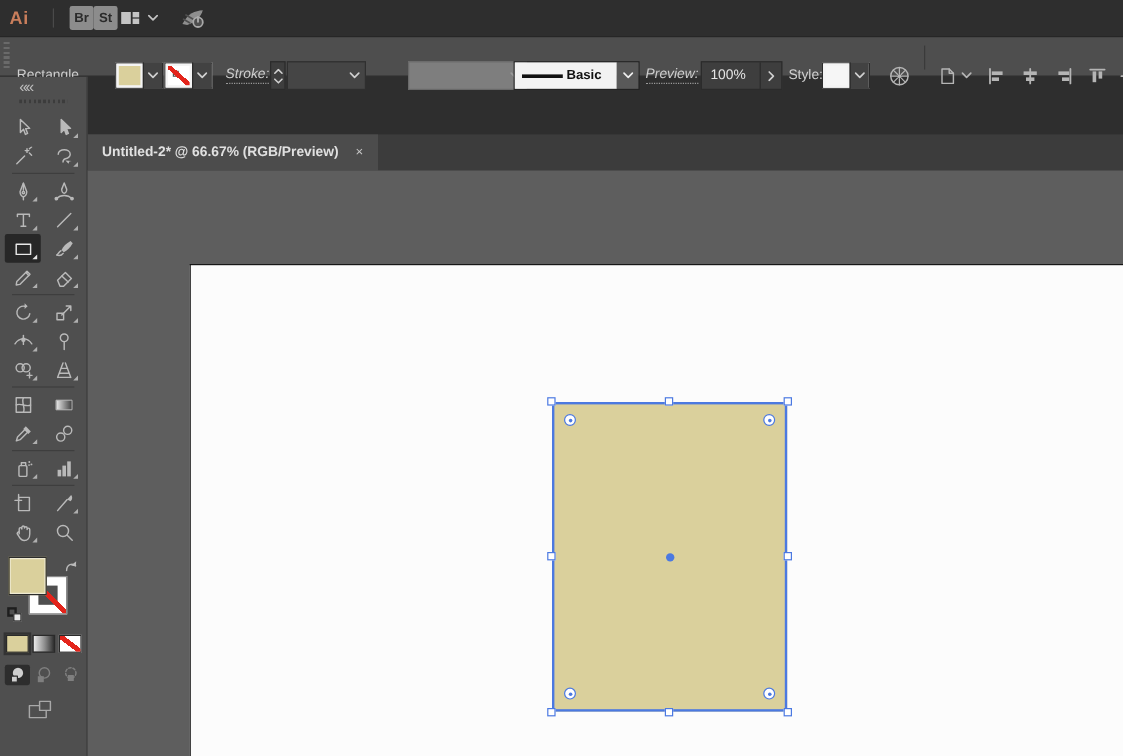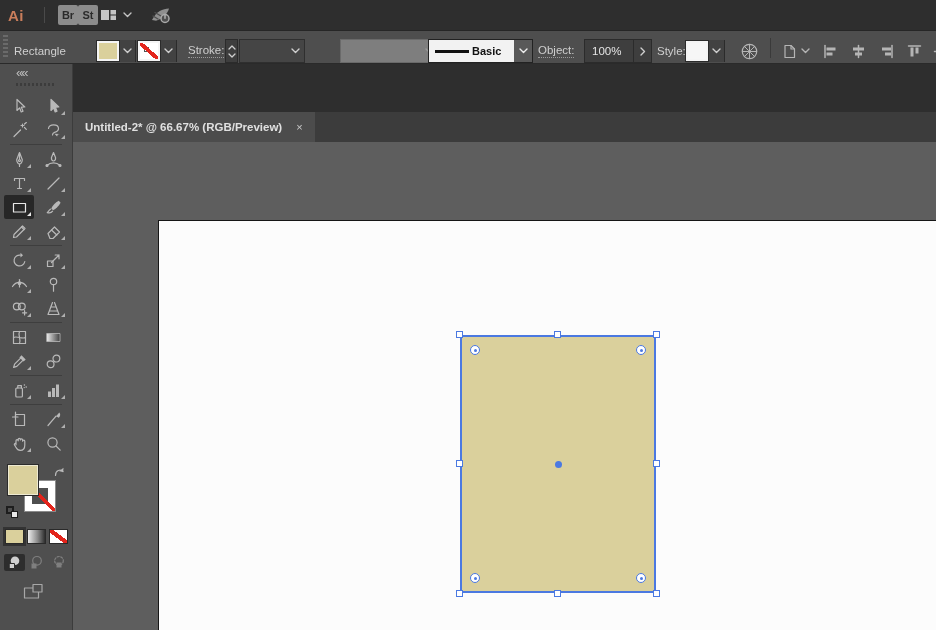--- a/index.html
+++ b/index.html
@@ -13,26 +13,26 @@
   .menu-item { padding:0 8px; font-size:12.5px; color:#C9C9C9; height:30px; line-height:30px; cursor:default; }
   .mb-sep { width:1px; height:16px; background:#4A4A4A; margin:0 13px 0 6px; }
   .mb-btn { width:20px; height:20px; background:#8C8C8C; color:#2B2B2B; font-size:11px; font-weight:bold;
             border-radius:2px; display:flex; align-items:center; justify-content:center; }
   .mb-icon { display:flex; align-items:center; color:#C4C4C4; }
   .ws-wrap { display:flex; align-items:center; gap:6px; margin:0 18px 0 2px; }
 
   
   .controlbar { height:34px; background:#4E4E4E; border-top:1px solid #262626; border-bottom:1px solid #2A2A2A;
                 position:relative; flex:0 0 34px; font-size:11.5px; color:#CFCFCF; }
-  .cb { position:absolute; top:4px; height:32px; display:flex; align-items:center; }
+  .cb { position:absolute; top:16px; height:32px; display:flex; align-items:center; }
   .cb-grip { left:2px; width:8px; top:4px; height:24px;
              background:repeating-linear-gradient(180deg,#6A6A6A 0 2px, transparent 2px 4px);
              background-size:5px 100%; background-repeat:no-repeat; background-position:1px 0; }
   .cb-label { color:#CFCFCF; }
-  .underlined { border-bottom:1px dotted #9A9A9A; padding-bottom:1px; }
+  .underlined { border-bottom:1px dotted #9A9A9A; padding-bottom:1px;font-style:italic; }
   .swatch-group { display:flex; align-items:center; border:1px solid #2B2B2B; background:#F4F4F4; height:22px; }
   .swatch { width:22px; height:20px; border:2px solid #F4F4F4; }
   .fill-swatch-inner { background:var(--fill); width:100%; height:100%; }
   .none-swatch-inner { position:relative; background:#FFF; width:100%; height:100%; }
   .none-diag { position:absolute; inset:0; background:linear-gradient(to top right, transparent 42%, var(--none-red) 42%, var(--none-red) 58%, transparent 58%); }
   .none-hole { position:absolute; left:4px; top:4px; width:5px; height:5px; border:1px solid #555; background:transparent; }
   .sw-chev { width:16px; height:22px; background:#424242; border-left:1px solid #2B2B2B; display:flex; align-items:center; justify-content:center; color:#CFCFCF; }
   .stepper { width:13px; height:24px; background:#3E3E3E; border:1px solid #2B2B2B; display:flex; flex-direction:column;
              align-items:center; justify-content:center; gap:3px; color:#CFCFCF; }
   .combo-dark { height:24px; background:#454545; border:1px solid #2F2F2F; display:flex; align-items:center; }
@@ -237,21 +237,21 @@
             <span>
               <svg width="9" height="6" viewBox="0 0 9 6" fill="none" stroke="currentColor" stroke-width="1.2" stroke-linecap="round" stroke-linejoin="round">
                 <path d="M1 1 L4.5 4.5 L8 1" stroke-width="1.4"></path>
               </svg>
             </span>
           </div>
       </div>
     </div>
 
     <div class="cb" style="left:538px">
-        <span class="cb-label underlined">Object:</span>
+        <span class="cb-label underlined">Preview:</span>
       </div>
     <div class="cb" style="left:584px">
       <div class="opacity-ctl">
         <span class="opacity-val">100%</span>
         <span class="opacity-arrow">
             <span>
               <svg width="6" height="9" viewBox="0 0 6 9" fill="none" stroke="currentColor" stroke-width="1.2" stroke-linecap="round" stroke-linejoin="round">
                 <path d="M1 1 L4.5 4.5 L1 8" stroke-width="1.4"></path>
               </svg>
             </span>

